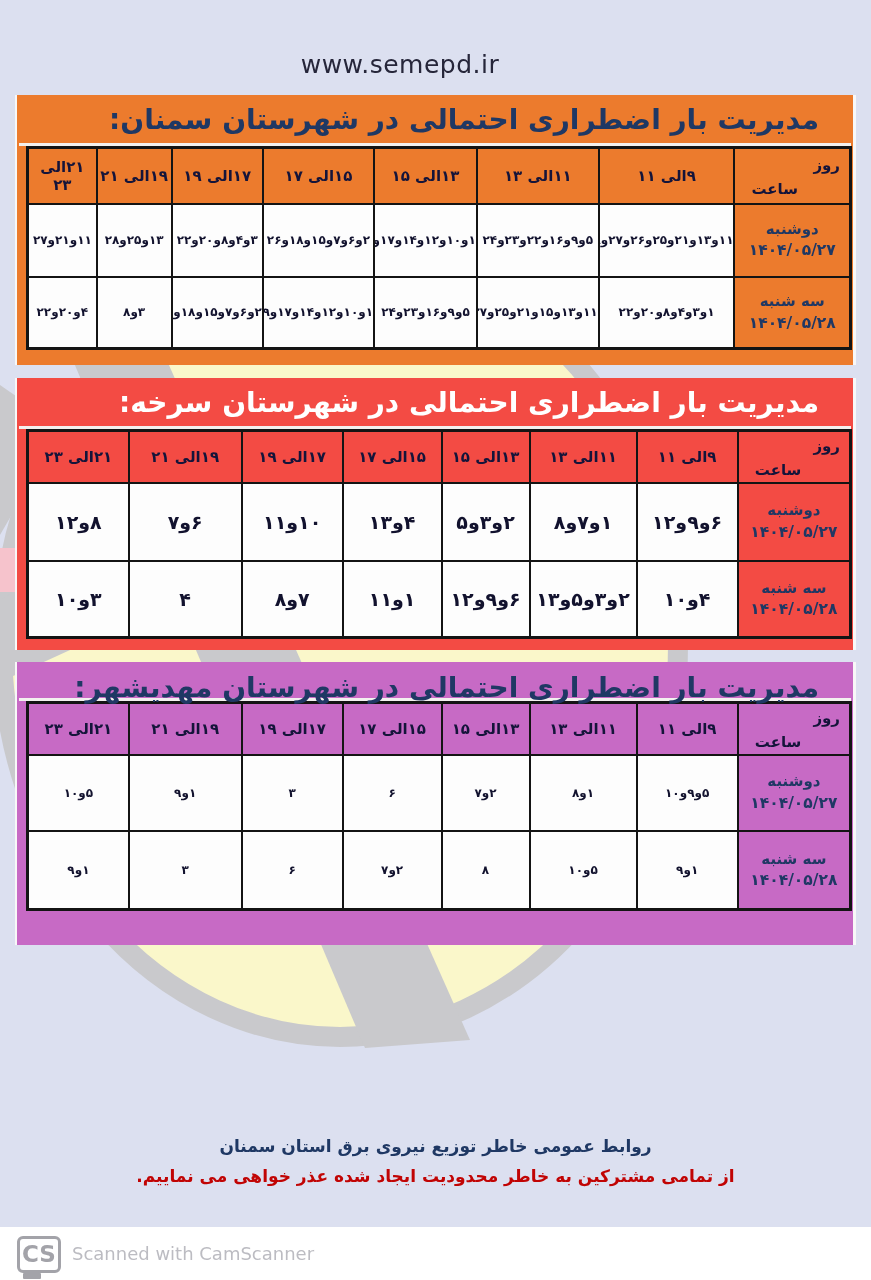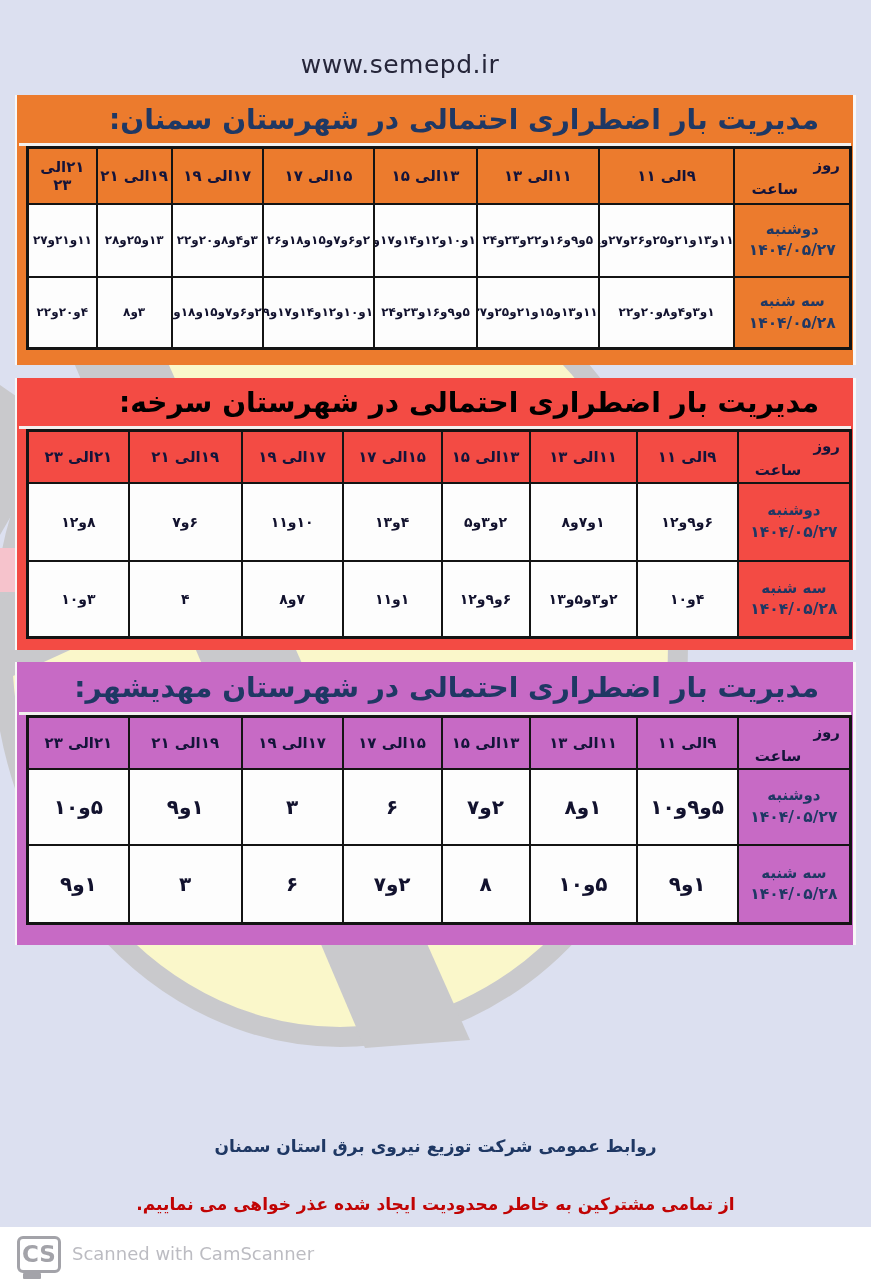--- a/index.html
+++ b/index.html
@@ -18,50 +18,50 @@
   
   .block{position:absolute;left:15px;width:841px;z-index:2;
          border-left:2px solid #f8f8f8;border-right:3px solid #f8f8f8;box-sizing:border-box;}
   .block-title{direction:rtl;text-align:right;padding:0 34px 0 10px;
                font-weight:bold;font-size:28px;}
   .white-line{height:3px;background:#f3f1ef;margin:0 2px;}
   .blk-orange{top:95px;height:270px;background:#ec7b2d;}
   .blk-red{top:378px;height:272px;background:#f34b44;}
   .blk-purple{top:662px;height:283px;background:#c76ac5;}
   .blk-orange .block-title{height:48px;line-height:50px;color:#1f3864;}
-  .blk-red .block-title{height:48px;line-height:50px;color:#000000;padding-left:44px;}
-  .blk-purple .block-title{height:50px;line-height:52px;color:#1f3864;}
+  .blk-red .block-title{height:48px;line-height:50px;color:#ffffff;padding-left:44px;}
+  .blk-purple .block-title{height:36px;line-height:52px;color:#1f3864;}
 
   table.grid{direction:rtl;border-collapse:collapse;table-layout:fixed;
              width:826px;margin:0 6px 0 9px;border:3px solid #141414;background:#fdfdfd;}
   table.grid th,table.grid td{border:2px solid #141414;padding:0;overflow:hidden;}
   table.grid th{font-weight:bold;color:#14143a;font-size:15px;text-align:center;}
   .blk-orange th, .blk-orange td.day{background:#ec7b2d;}
   .blk-red th, .blk-red td.day{background:#f34b44;}
   .blk-purple th, .blk-purple td.day{background:#c76ac5;}
   td.val{background:#fdfdfd;text-align:center;font-weight:bold;color:#12122e;}
   .t1 tr.head{height:56px;} .t1 tr.r1{height:73px;} .t1 tr.r2{height:72px;}
   .t2 tr.head{height:52px;} .t2 tr.r1{height:78px;} .t2 tr.r2{height:77px;}
   .t3 tr.head{height:52px;} .t3 tr.r1{height:76px;} .t3 tr.r2{height:79px;}
   .t1 td.val{font-size:12px;}
-  .t2 td.val{font-size:14px;}
-  .t3 td.val{font-size:20px;}
+  .t2 td.val{font-size:19px;}
+  .t3 td.val{font-size:12px;}
   .t2 th,.t3 th{font-size:16px;}
   td.day{text-align:center;color:#1f3864;font-weight:bold;margin-left:16px;}
   td.day .dname{font-size:15px;line-height:1.5;}
   td.day .ddate{font-size:15.5px;line-height:1.4;}
   th.corner{position:relative;}
   .corner-wrap{position:relative;width:100%;height:100%;}
   .corner-wrap svg{position:absolute;top:0;left:0;width:100%;height:100%;}
   .c-top{position:absolute;top:4px;left:16px;font-size:15px;color:#14143a;}
   .c-bot{position:absolute;bottom:2px;right:9px;font-size:15px;color:#14143a;}
   
   .footer-line1{position:absolute;top:1136px;left:0;width:871px;z-index:2;
     direction:rtl;text-align:center;font-weight:bold;font-size:17px;color:#1f3864;}
-  .footer-line2{position:absolute;top:1194px;left:0;width:871px;z-index:2;
+  .footer-line2{position:absolute;top:1166px;left:0;width:871px;z-index:2;
     direction:rtl;text-align:center;font-weight:bold;font-size:17px;color:#c10404;}
   
   .scan-bar{position:absolute;left:0;bottom:0;width:871px;height:53px;background:#ffffff;z-index:3;}
   .cs-badge{position:absolute;left:17px;top:9px;width:38px;height:31px;
     border:3px solid #a3a3a9;border-radius:6px;color:#a3a3a9;font-weight:bold;font-size:23px;
     text-align:center;line-height:31px;background:#fff;}
   .cs-badge::after{content:"";position:absolute;left:3px;bottom:-9px;width:18px;height:6px;
     background:#a3a3a9;border-radius:1px;}
   .scan-label{position:absolute;left:72px;top:0;height:48px;line-height:53px;
     font-size:18px;color:#bcbcc2;}
@@ -261,19 +261,19 @@
       <td class="val">۸</td>
       <td class="val">۲و۷</td>
       <td class="val">۶</td>
       <td class="val">۳</td>
       <td class="val">۱و۹</td>
     </tr>
   </tbody>
     </table>
 </div>
 
-<div class="footer-line1">روابط عمومی شرکت توزیع نیروی برق استان سمنان</div>
+<div class="footer-line1">روابط عمومی خاطر توزیع نیروی برق استان سمنان</div>
 <div class="footer-line2">از تمامی مشترکین به خاطر محدودیت ایجاد شده عذر خواهی می نماییم.</div>
 
 <div class="scan-bar">
   <div class="cs-badge">CS</div>
   <div class="scan-label">Scanned with CamScanner</div>
 </div>
 
 </body></html>

